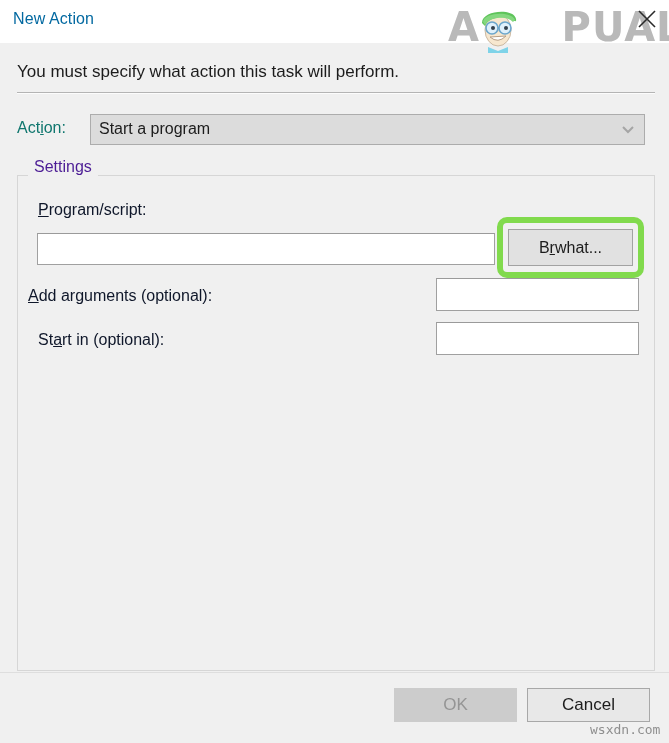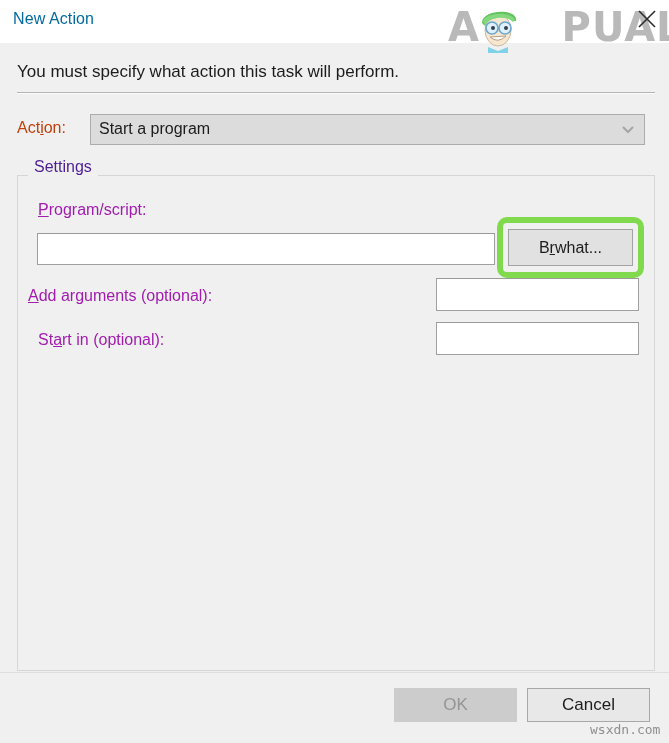--- a/index.html
+++ b/index.html
@@ -82,21 +82,21 @@
     width: 638px; height: 0;
     border-top: 1px solid #b4b4b4;
     border-bottom: 1px solid #fcfcfc;
   }
 
   
   #action-label {
     position: absolute;
     left: 17px; top: 119px;
     font-size: 16px;
-    color: #c2410c;
+    color: #0f766e;
     white-space: nowrap;
   }
   #action-combo {
     position: absolute;
     left: 90px; top: 114px;
     width: 555px; height: 31px;
     background: #dcdcdc;
     border: 1px solid #acacac;
     box-sizing: border-box;
   }
@@ -128,21 +128,21 @@
     background: #f0f0f0;
     font-size: 16px;
     color: #4c1d95;
     white-space: nowrap;
   }
 
   
   .field-label {
     position: absolute;
     font-size: 16px;
-    color: #a21caf;
+    color: #0f172a;
     white-space: nowrap;
   }
   .text-input {
     position: absolute;
     background: #ffffff;
     border: 1px solid #a0a0a0;
     border-top-color: #9a9a9a;
     box-sizing: border-box;
   }
 

